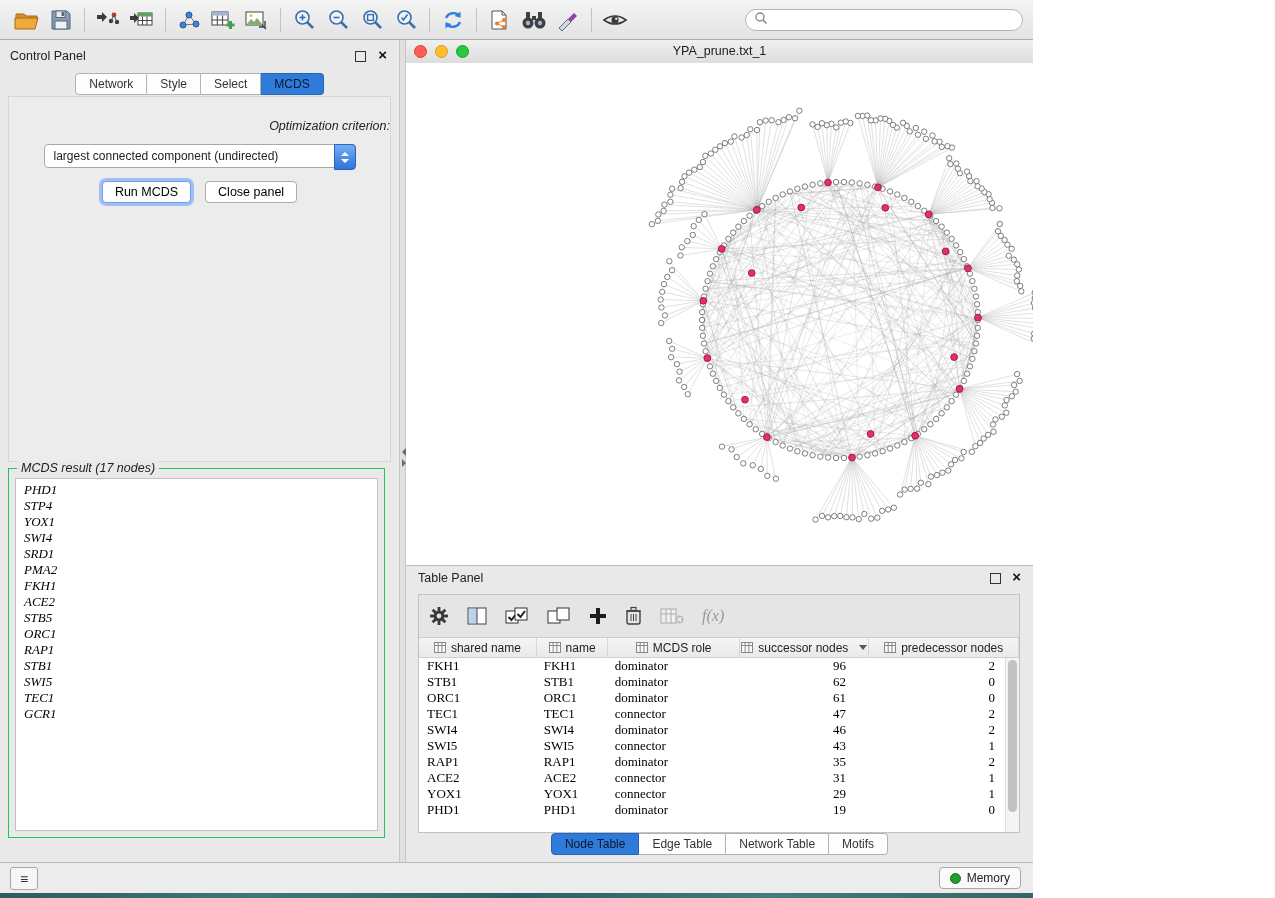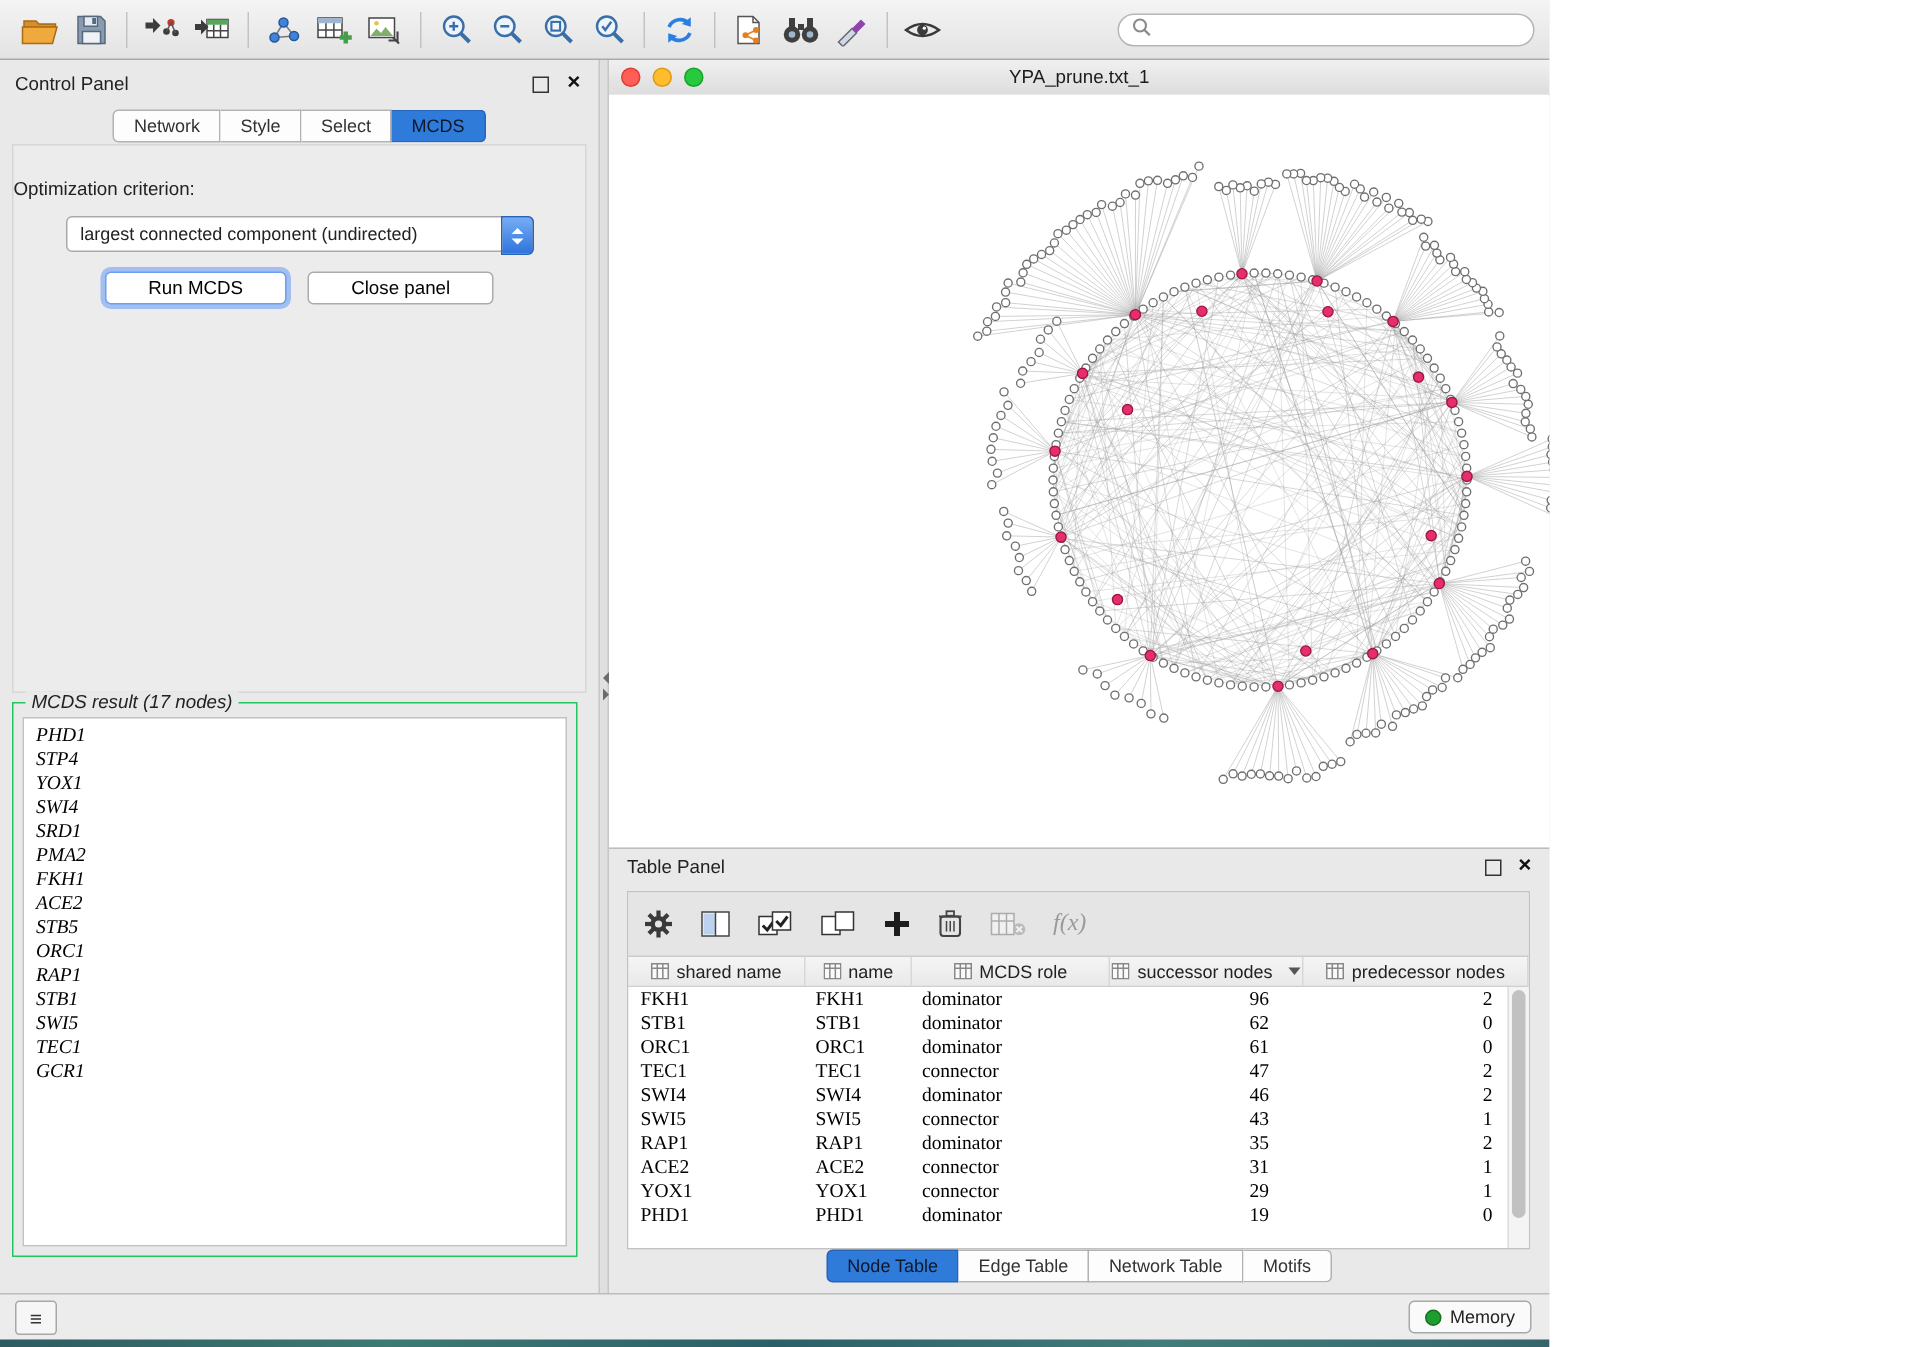--- a/index.html
+++ b/index.html
@@ -16,27 +16,27 @@
   .control-panel{position:absolute;top:40px;left:0;width:399px;bottom:36px;background:#e9e9e9;}
   .cp-title{position:absolute;top:9px;left:10px;font-size:12.5px;}
   .win-float{position:absolute;width:9px;height:9px;border:1.5px solid #333;}
   .win-close{position:absolute;font-size:15px;font-weight:bold;color:#111;line-height:12px;}
   .cp-tabs{position:absolute;top:33px;left:0;right:0;display:flex;justify-content:center;text-align:center;}
   .seg{height:20px;line-height:20px;padding:0 13px;background:#fdfdfd;border:1px solid #b2b2b2;border-left:none;font-size:12px;color:#333;cursor:default;}
   .seg.first{border-left:1px solid #b2b2b2;border-radius:4px 0 0 4px;}
   .seg.last{border-radius:0 4px 4px 0;}
   .seg.selected{background:#2f7bd9;border-color:#2763b6;color:#0f172a;}
   .cp-content{position:absolute;top:56px;left:8px;right:8px;height:364px;background:#ececec;border:1px solid #d6d6d6;}
-  .opt-label{text-align:left;margin-top:22px;font-size:12.5px;}
+  .opt-label{text-align:right;margin-top:22px;font-size:12.5px;font-style:italic;}
   .select{position:relative;margin:11px auto 0;width:312px;height:24px;background:#fff;border:1px solid #a9a9a9;border-radius:4px;display:flex;align-items:center;padding-left:9px;box-sizing:border-box;font-size:12px;}
   .select-arrows{position:absolute;right:-1px;top:-1px;width:20px;height:24px;background:linear-gradient(#76acf5,#2d74dd);border:1px solid #2763b6;border-radius:0 4px 4px 0;display:flex;flex-direction:column;align-items:center;justify-content:center;gap:3px;}
   .tri-up{width:0;height:0;border-left:4px solid transparent;border-right:4px solid transparent;border-bottom:4px solid #fff;}
   .tri-down{width:0;height:0;border-left:4px solid transparent;border-right:4px solid transparent;border-top:4px solid #fff;}
   .buttons-row{display:flex;justify-content:center;gap:14px;margin-top:13px;}
-  .btn{height:22px;padding:0 28px;background:#fff;border:1px solid #ababab;border-radius:4px;font-size:12.5px;line-height:20px;box-sizing:border-box;}
+  .btn{height:22px;padding:0 12px;background:#fff;border:1px solid #ababab;border-radius:4px;font-size:12.5px;line-height:20px;box-sizing:border-box;}
   .btn.focus{box-shadow:0 0 0 3px rgba(100,155,245,.55);border-color:#6e9ef0;}
   .result-group{position:absolute;left:8px;right:14px;top:428px;bottom:24px;border:1px solid #22c55e;font-style:italic;}
   .result-legend{position:absolute;top:-8px;left:8px;background:#e9e9e9;padding:0 4px;font-size:12.5px;}
   .result-list{position:absolute;left:6px;right:6px;top:9px;bottom:6px;background:#fff;border:1px solid #c2c2c2;overflow:hidden;padding-top:3px;}
   .result-item{padding:0 8px;height:16px;line-height:16px;font-family:"Liberation Serif",serif;font-size:13px;color:#000;}
 
   
   .v-splitter{position:absolute;top:40px;left:399px;width:7px;bottom:36px;background:#e0e0e0;border-left:1px solid #c6c6c6;border-right:1px solid #c6c6c6;box-sizing:border-box;}
   .split-handle{position:absolute;top:408px;left:0;width:7px;height:22px;display:flex;flex-direction:column;align-items:center;gap:3px;}
   .tri-left{width:0;height:0;border-top:4px solid transparent;border-bottom:4px solid transparent;border-right:4px solid #6b6b6b;}

